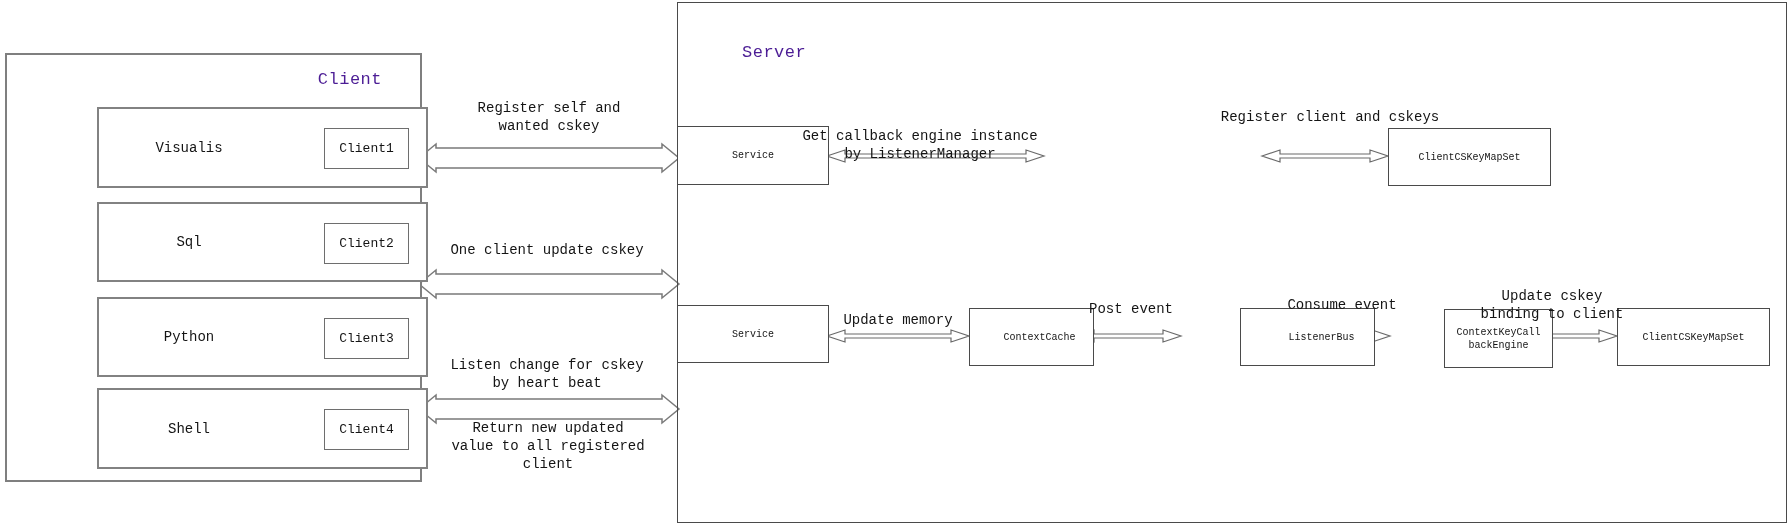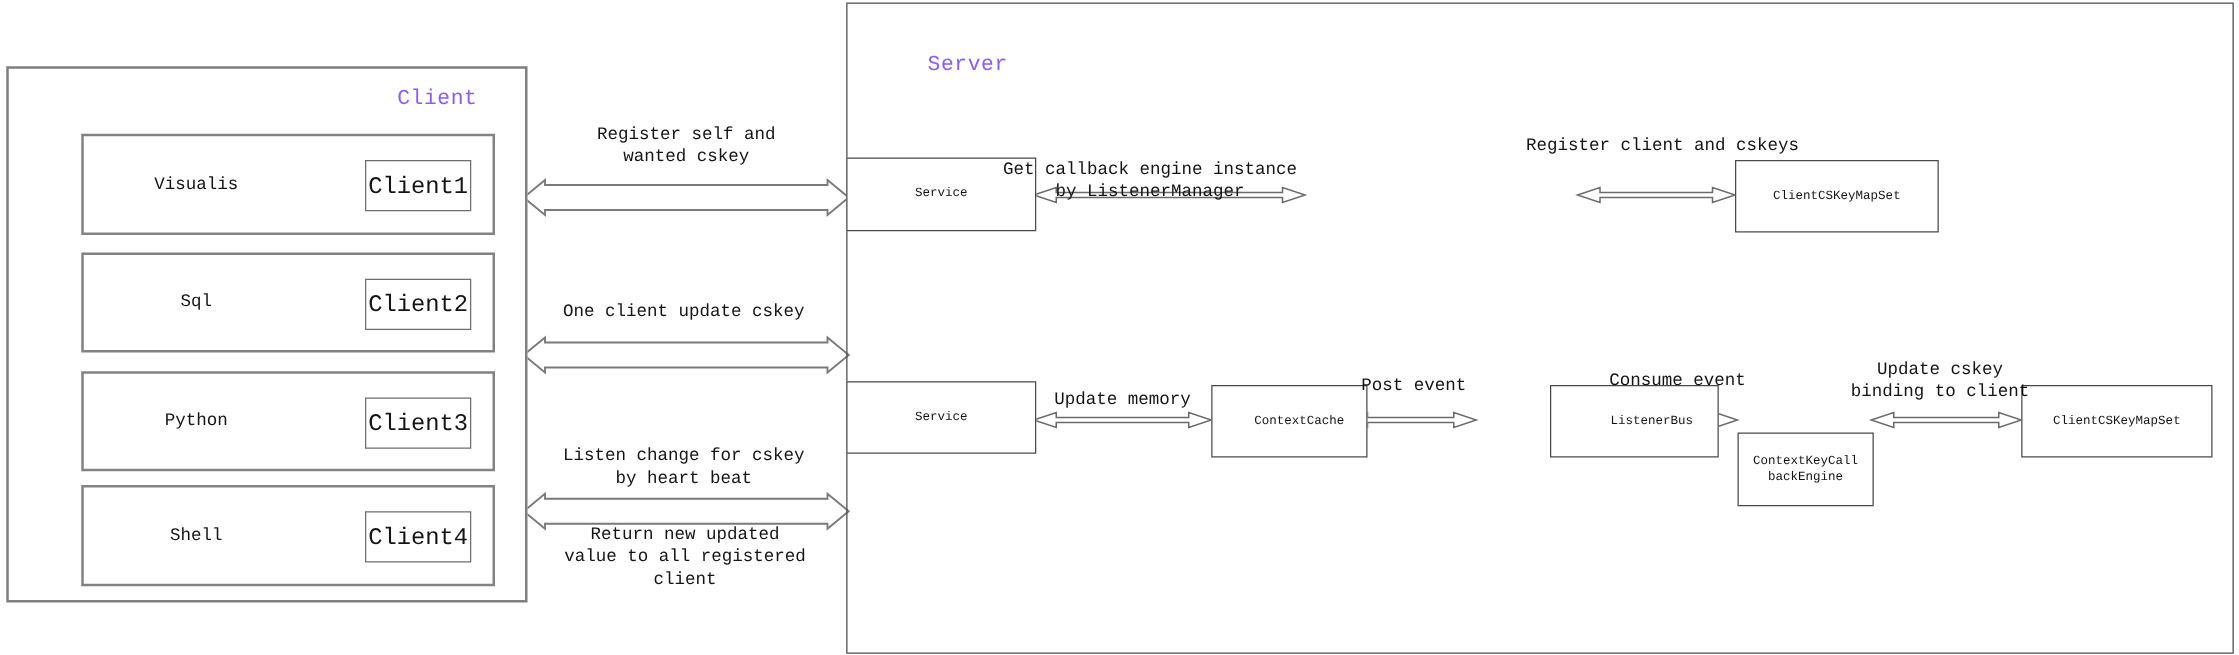--- a/index.html
+++ b/index.html
@@ -19,41 +19,42 @@
     background:#ffffff;
   }
   .server-panel{
     border:1px solid #4a4a4a;
     background:transparent;
   }
   .panel-title{
     position:absolute;
     font-size:17px;
     letter-spacing:0.5px;
-    color:#8b5cf6;
+    color:#4c1d95;
     white-space:nowrap;
   }
   
   .client-row{
     position:absolute;
     border:2px solid #828282;
     background:#ffffff;
+    margin-left:32px;
   }
   .row-name{
     position:absolute;
     left:20px;top:0;bottom:0;width:140px;
     display:flex;align-items:center;justify-content:center;
     font-size:14px;white-space:nowrap;
   }
   .tag-box{
     position:absolute;
     left:225px;top:19px;width:83px;height:39px;
     border:1.5px solid #6e6e6e;
     display:flex;align-items:center;justify-content:center;
-    font-size:19px;background:#ffffff;white-space:nowrap;
+    font-size:13px;background:#ffffff;white-space:nowrap;
   }
   
   .node-box{
     position:absolute;
     border:1.5px solid #4a4a4a;
     background:#ffffff;
     display:flex;align-items:center;justify-content:center;
     text-align:center;
     font-size:10px;
     line-height:1.3;
@@ -118,21 +119,21 @@
   <div class="abs server-panel" style="left:677px;top:2px;width:1108px;height:519px;">
     <div class="panel-title" style="left:64px;top:40px;">Server</div>
   </div>
 
   <div class="node-box" style="left:677px;top:126px;width:150px;height:57px;">Service</div>
   <div class="node-box" style="left:1388px;top:128px;width:161px;height:56px;">ClientCSKeyMapSet</div>
 
   <div class="node-box" style="left:677px;top:305px;width:150px;height:56px;">Service</div>
   <div class="node-box" style="left:969px;top:308px;width:107px;height:56px;padding-left:16px;">ContextCache</div>
   <div class="node-box" style="left:1240px;top:308px;width:105px;height:56px;padding-left:28px;">ListenerBus</div>
-  <div class="node-box" style="left:1390px;top:309px;width:107px;height:57px;margin-top:37px;">ContextKeyCall
+  <div class="node-box" style="left:1444px;top:309px;width:107px;height:57px;">ContextKeyCall
 backEngine</div>
   <div class="node-box" style="left:1617px;top:308px;width:151px;height:56px;">ClientCSKeyMapSet</div>
 
   <div class="flow-label" style="left:549px;top:99px;">Register self and
 wanted cskey</div>
   <div class="flow-label" style="left:547px;top:241px;">One client update cskey</div>
   <div class="flow-label" style="left:547px;top:356px;">Listen change for cskey
 by heart beat</div>
   <div class="flow-label" style="left:548px;top:419px;">Return new updated
 value to all registered

